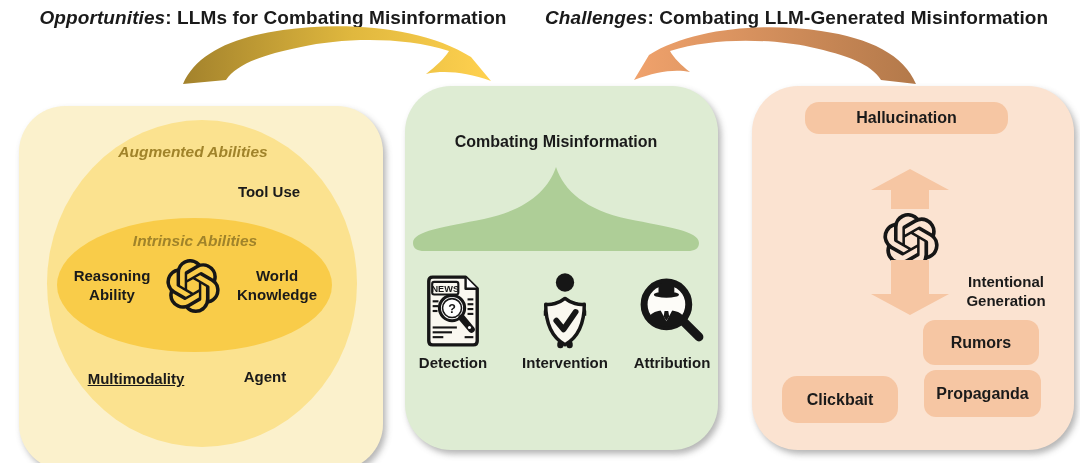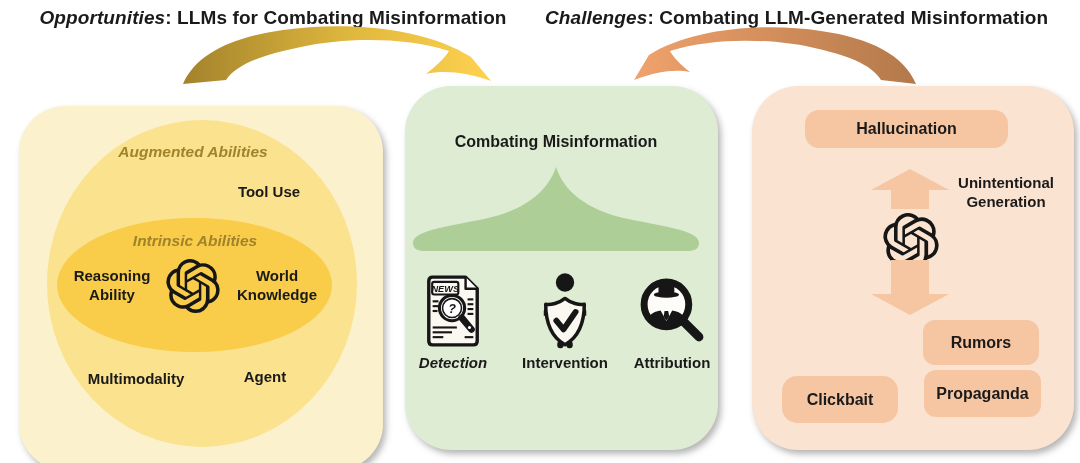--- a/index.html
+++ b/index.html
@@ -47,31 +47,31 @@
     <div class="ell" id="ellipse-outer"></div>
     <div class="ell" id="ellipse-inner"></div>
     <div class="lbl abil" style="left:74px;top:36px;width:200px;">Augmented Abilities</div>
     <div class="lbl" style="left:190px;top:76px;width:120px;">Tool Use</div>
     <div class="lbl" style="left:43px;top:160px;width:100px;">Reasoning Ability</div>
     <div class="lbl abil" style="left:76px;top:125px;width:200px;">Intrinsic Abilities</div>
     <div class="lbl" style="left:206px;top:160px;width:104px;">World Knowledge</div>
     <svg class="svg-abs" style="left:147px;top:153px;" width="54" height="54" viewBox="0 0 24 24">
       <path fill="#161616" d="M22.2819 9.8211a5.9847 5.9847 0 0 0-.5157-4.9108 6.0462 6.0462 0 0 0-6.5098-2.9A6.0651 6.0651 0 0 0 4.9807 4.1818a5.9847 5.9847 0 0 0-3.9977 2.9 6.0462 6.0462 0 0 0 .7427 7.0966 5.98 5.98 0 0 0 .511 4.9107 6.051 6.051 0 0 0 6.5146 2.9001A5.9847 5.9847 0 0 0 13.2599 24a6.0557 6.0557 0 0 0 5.7718-4.2058 5.9894 5.9894 0 0 0 3.9977-2.9001 6.0557 6.0557 0 0 0-.7475-7.073zM13.2599 22.4301a4.4755 4.4755 0 0 1-2.8764-1.0408l.1419-.0804 4.7783-2.7582a.7948.7948 0 0 0 .3927-.6813v-6.7369l2.02 1.1686a.071.071 0 0 1 .038.052v5.5826a4.504 4.504 0 0 1-4.4945 4.4944zm-9.6607-4.1254a4.4708 4.4708 0 0 1-.5346-3.0137l.142.0852 4.783 2.7582a.7712.7712 0 0 0 .7806 0l5.8428-3.3685v2.3324a.0804.0804 0 0 1-.0332.0615L9.74 19.9502a4.4992 4.4992 0 0 1-6.1408-1.6464zM2.3408 7.8956a4.485 4.485 0 0 1 2.3655-1.9728V11.6a.7664.7664 0 0 0 .3879.6765l5.8144 3.3543-2.0201 1.1685a.0757.0757 0 0 1-.071 0l-4.8303-2.7865A4.504 4.504 0 0 1 2.3408 7.8956zm16.5963 3.8558L13.1038 8.364 15.1192 7.2a.0757.0757 0 0 1 .071 0l4.8303 2.7913a4.4944 4.4944 0 0 1-.6765 8.1042v-5.6772a.79.79 0 0 0-.407-.667zm2.0107-3.0231l-.142-.0852-4.7735-2.7818a.7759.7759 0 0 0-.7854 0L9.409 9.2297V6.8974a.0662.0662 0 0 1 .0284-.0615l4.8303-2.7866a4.4992 4.4992 0 0 1 6.6802 4.66zM8.3065 12.863l-2.02-1.1638a.0804.0804 0 0 1-.038-.0567V6.0742a4.4992 4.4992 0 0 1 7.3757-3.4537l-.142.0805L8.704 5.459a.7948.7948 0 0 0-.3927.6813zm1.0976-2.3654l2.602-1.4998 2.6069 1.4998v2.9994l-2.5974 1.4997-2.6067-1.4997z"></path>
     </svg>
-    <div class="lbl" style="left:52px;top:263px;width:130px;">Multimodality</div>
+    <div class="lbl" style="left:52px;top:263px;width:130px;text-decoration:underline;">Multimodality</div>
     <div class="lbl" style="left:196px;top:261px;width:100px;">Agent</div>
   </div>
 
   <div class="panel" id="panel-mid">
     <div class="mid-title">Combating Misinformation</div>
     <svg class="svg-abs" style="left:5px;top:77px;" width="292" height="91" viewBox="0 0 292 91">
       <path fill="var(--brace_green,#AECE97)" d="M3 80 C3 68 34 64 74 56 C116 47 138 28 146 4 C154 28 176 47 218 56 C258 64 289 68 289 80 C289 86 284 88 278 88 L14 88 C8 88 3 86 3 80 Z"></path>
     </svg>
 
-    <div class="icon-col" style="left:0px;top:186px;width:96px;font-style:italic;">
+    <div class="icon-col" style="left:0px;top:186px;width:96px;">
       <svg width="62" height="78" viewBox="0 0 64 80">
         <path d="M7 9 Q7 5 11 5 L45 5 L57 17 L57 71 Q57 75 53 75 L11 75 Q7 75 7 71 Z" fill="#FAF8F0" stroke="#161616" stroke-width="3.5" stroke-linejoin="round"></path>
         <path d="M45 5 L45 17 L57 17" fill="#ffffff" stroke="#161616" stroke-width="2.5" stroke-linejoin="round"></path>
         <rect x="10.5" y="10" width="27" height="13" rx="2" fill="none" stroke="#161616" stroke-width="2.2"></rect>
         <text x="24" y="20.2" text-anchor="middle" font-family="Liberation Sans, sans-serif" font-size="9.5" font-weight="bold" fill="#161616">NEWS</text>
         <g stroke="#161616" stroke-width="2.2">
           <path d="M11 30 H17"></path>
             <path d="M11 35 H17"></path>
             <path d="M11 40 H16"></path>
           <path d="M47 28 H53"></path>
@@ -120,33 +120,33 @@
         <rect x="21" y="71" width="6.5" height="7.5" rx="3" fill="#161616"></rect>
         <rect x="30.5" y="71" width="6.5" height="7.5" rx="3" fill="#161616"></rect>
         <path d="M29 27 C35 32 44 34 49 33 C49 53 43 67 29 75 C15 67 9 53 9 33 C14 34 23 32 29 27 Z" fill="#FAF8F0" stroke="#161616" stroke-width="3.6" stroke-linejoin="round"></path>
         <path d="M20 50 L27.5 59 L40 41" fill="none" stroke="#161616" stroke-width="6" stroke-linecap="round" stroke-linejoin="round"></path>
       </svg>
       <div class="lbl2">Intervention</div>
     </div>
   </div>
 
   <div class="panel" id="panel-right">
-    <div class="peach-box" style="left:53px;top:24px;width:203px;height:38px;border-radius:14px;">
+    <div class="peach-box" style="left:53px;top:16px;width:203px;height:32px;border-radius:14px;">
       <span>Hallucination</span>
     </div>
     <svg class="svg-abs" style="left:119px;top:83px;" width="78" height="40" viewBox="0 0 78 40">
       <polygon fill="var(--peach_box,#F6C6A3)" points="39,0 78,21 58,21 58,40 20,40 20,21 0,21"></polygon>
     </svg>
-    <div class="lbl" style="left:196px;top:87px;width:116px;">Unintentional Generation</div>
     <svg class="svg-abs" style="left:131px;top:127px;" width="56" height="56" viewBox="0 0 24 24">
       <path fill="#161616" d="M22.2819 9.8211a5.9847 5.9847 0 0 0-.5157-4.9108 6.0462 6.0462 0 0 0-6.5098-2.9A6.0651 6.0651 0 0 0 4.9807 4.1818a5.9847 5.9847 0 0 0-3.9977 2.9 6.0462 6.0462 0 0 0 .7427 7.0966 5.98 5.98 0 0 0 .511 4.9107 6.051 6.051 0 0 0 6.5146 2.9001A5.9847 5.9847 0 0 0 13.2599 24a6.0557 6.0557 0 0 0 5.7718-4.2058 5.9894 5.9894 0 0 0 3.9977-2.9001 6.0557 6.0557 0 0 0-.7475-7.073zM13.2599 22.4301a4.4755 4.4755 0 0 1-2.8764-1.0408l.1419-.0804 4.7783-2.7582a.7948.7948 0 0 0 .3927-.6813v-6.7369l2.02 1.1686a.071.071 0 0 1 .038.052v5.5826a4.504 4.504 0 0 1-4.4945 4.4944zm-9.6607-4.1254a4.4708 4.4708 0 0 1-.5346-3.0137l.142.0852 4.783 2.7582a.7712.7712 0 0 0 .7806 0l5.8428-3.3685v2.3324a.0804.0804 0 0 1-.0332.0615L9.74 19.9502a4.4992 4.4992 0 0 1-6.1408-1.6464zM2.3408 7.8956a4.485 4.485 0 0 1 2.3655-1.9728V11.6a.7664.7664 0 0 0 .3879.6765l5.8144 3.3543-2.0201 1.1685a.0757.0757 0 0 1-.071 0l-4.8303-2.7865A4.504 4.504 0 0 1 2.3408 7.8956zm16.5963 3.8558L13.1038 8.364 15.1192 7.2a.0757.0757 0 0 1 .071 0l4.8303 2.7913a4.4944 4.4944 0 0 1-.6765 8.1042v-5.6772a.79.79 0 0 0-.407-.667zm2.0107-3.0231l-.142-.0852-4.7735-2.7818a.7759.7759 0 0 0-.7854 0L9.409 9.2297V6.8974a.0662.0662 0 0 1 .0284-.0615l4.8303-2.7866a4.4992 4.4992 0 0 1 6.6802 4.66zM8.3065 12.863l-2.02-1.1638a.0804.0804 0 0 1-.038-.0567V6.0742a4.4992 4.4992 0 0 1 7.3757-3.4537l-.142.0805L8.704 5.459a.7948.7948 0 0 0-.3927.6813zm1.0976-2.3654l2.602-1.4998 2.6069 1.4998v2.9994l-2.5974 1.4997-2.6067-1.4997z"></path>
     </svg>
     <svg class="svg-abs" style="left:119px;top:174px;" width="78" height="55" viewBox="0 0 78 55">
       <polygon fill="var(--peach_box,#F6C6A3)" points="20,0 58,0 58,34 78,34 39,55 0,34 20,34"></polygon>
     </svg>
+    <div class="lbl" style="left:196px;top:186px;width:116px;">Intentional Generation</div>
     <div class="peach-box" style="left:171px;top:234px;width:116px;height:45px;">
       <span>Rumors</span>
     </div>
     <div class="peach-box" style="left:30px;top:290px;width:116px;height:47px;border-radius:15px;">
       <span>Clickbait</span>
     </div>
     <div class="peach-box" style="left:172px;top:284px;width:117px;height:47px;">
       <span>Propaganda</span>
     </div>
   </div>

